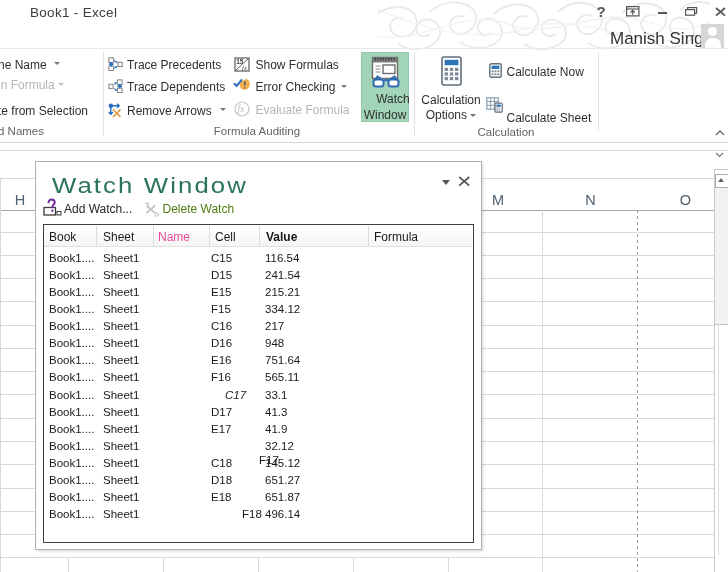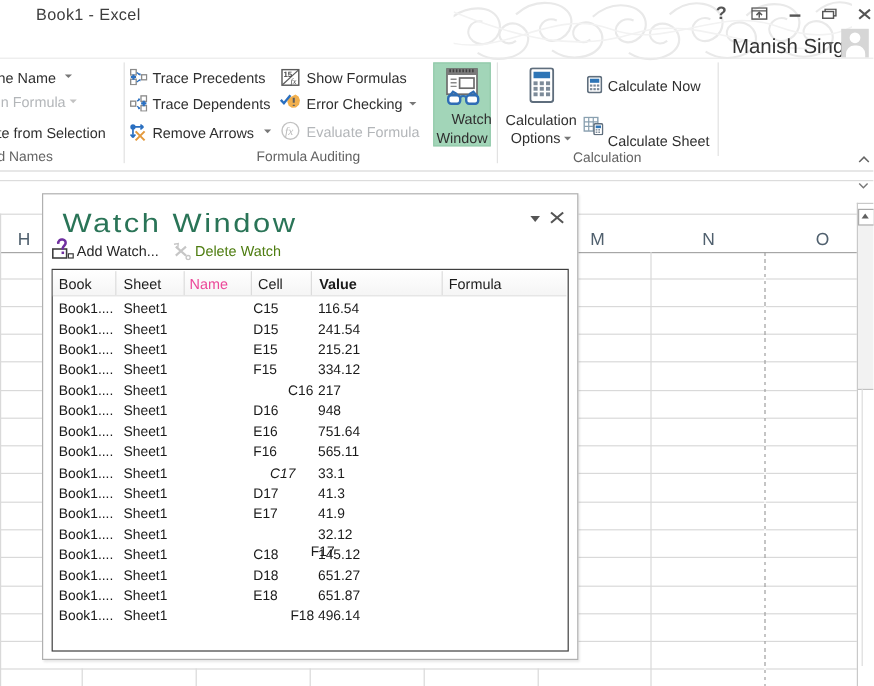--- a/index.html
+++ b/index.html
@@ -292,21 +292,21 @@
 <div class="a r" style="left:49px;top:286.0px;">Book1....</div>
 <div class="a r" style="left:103px;top:286.0px;">Sheet1</div>
 <div class="a r" style="left:211px;top:286.0px;">E15</div>
 <div class="a r" style="left:265px;top:286.0px;">215.21</div>
 <div class="a r" style="left:49px;top:303.1px;">Book1....</div>
 <div class="a r" style="left:103px;top:303.1px;">Sheet1</div>
 <div class="a r" style="left:211px;top:303.1px;">F15</div>
 <div class="a r" style="left:265px;top:303.1px;">334.12</div>
 <div class="a r" style="left:49px;top:320.2px;">Book1....</div>
 <div class="a r" style="left:103px;top:320.2px;">Sheet1</div>
-<div class="a r" style="left:211px;top:320.2px;margin-left:29px;">C16</div>
+<div class="a r" style="left:211px;top:320.2px;">C16</div>
 <div class="a r" style="left:265px;top:320.2px;">217</div>
 <div class="a r" style="left:49px;top:337.2px;">Book1....</div>
 <div class="a r" style="left:103px;top:337.2px;">Sheet1</div>
 <div class="a r" style="left:211px;top:337.2px;">D16</div>
 <div class="a r" style="left:265px;top:337.2px;">948</div>
 <div class="a r" style="left:49px;top:354.3px;">Book1....</div>
 <div class="a r" style="left:103px;top:354.3px;">Sheet1</div>
 <div class="a r" style="left:211px;top:354.3px;">E16</div>
 <div class="a r" style="left:265px;top:354.3px;">751.64</div>
 <div class="a r" style="left:49px;top:371.4px;">Book1....</div>

